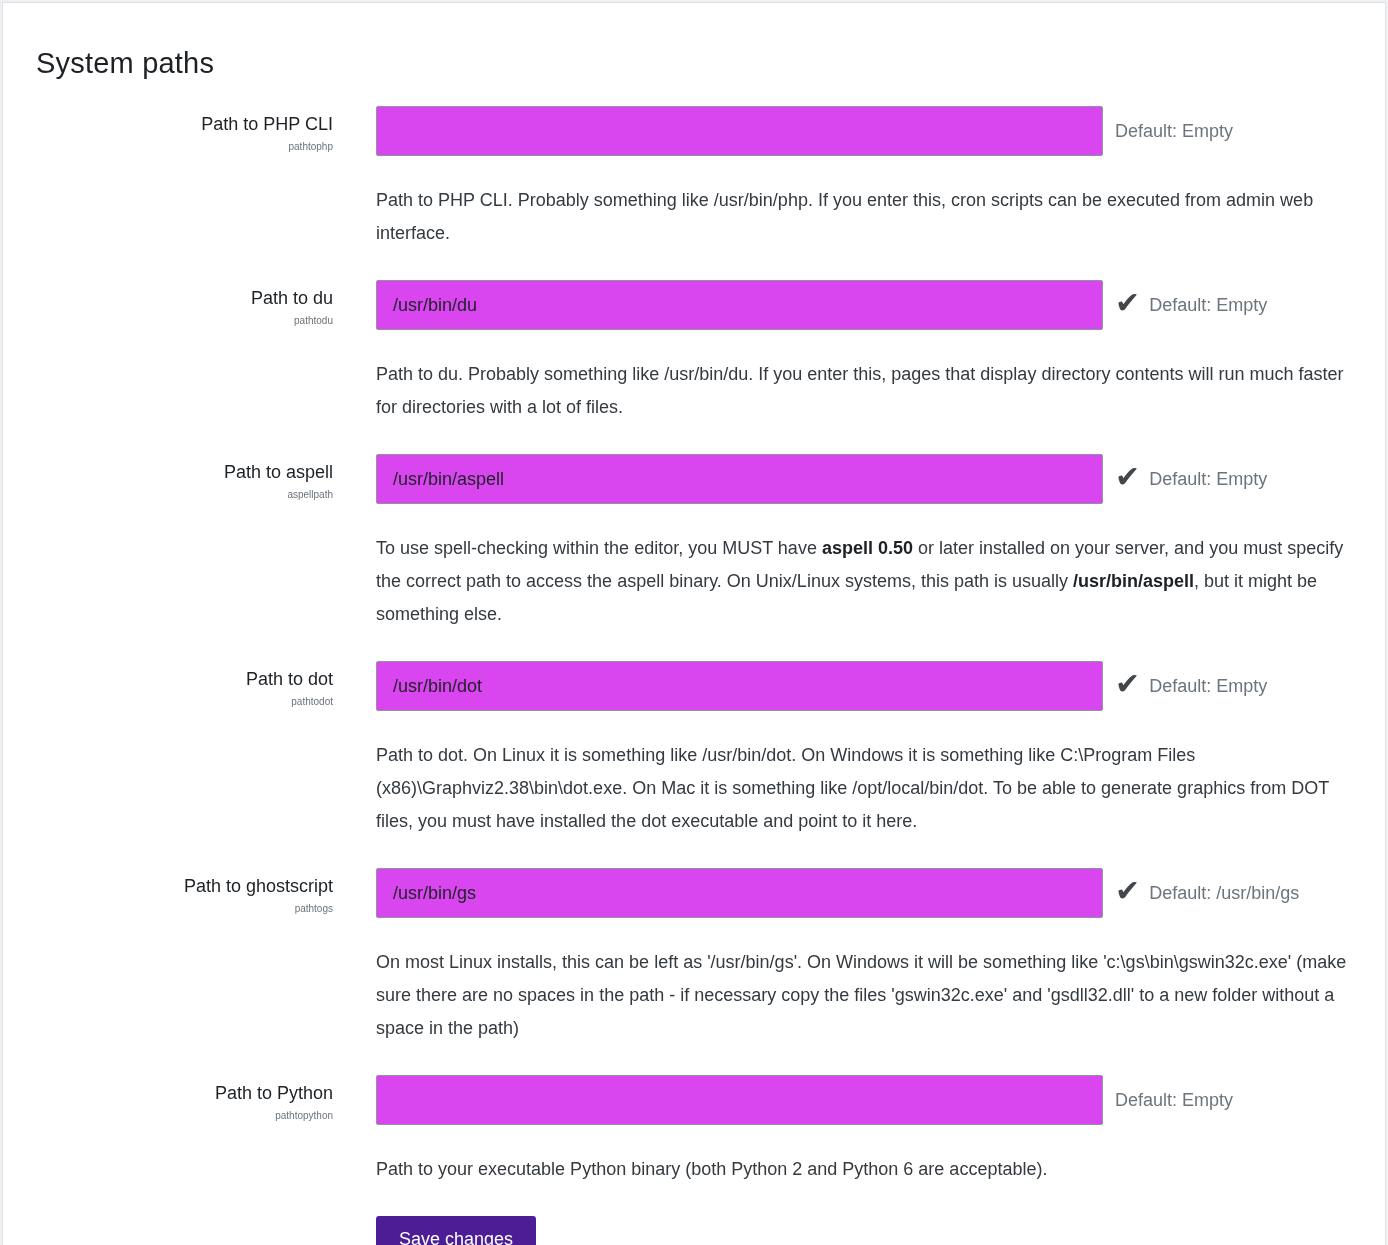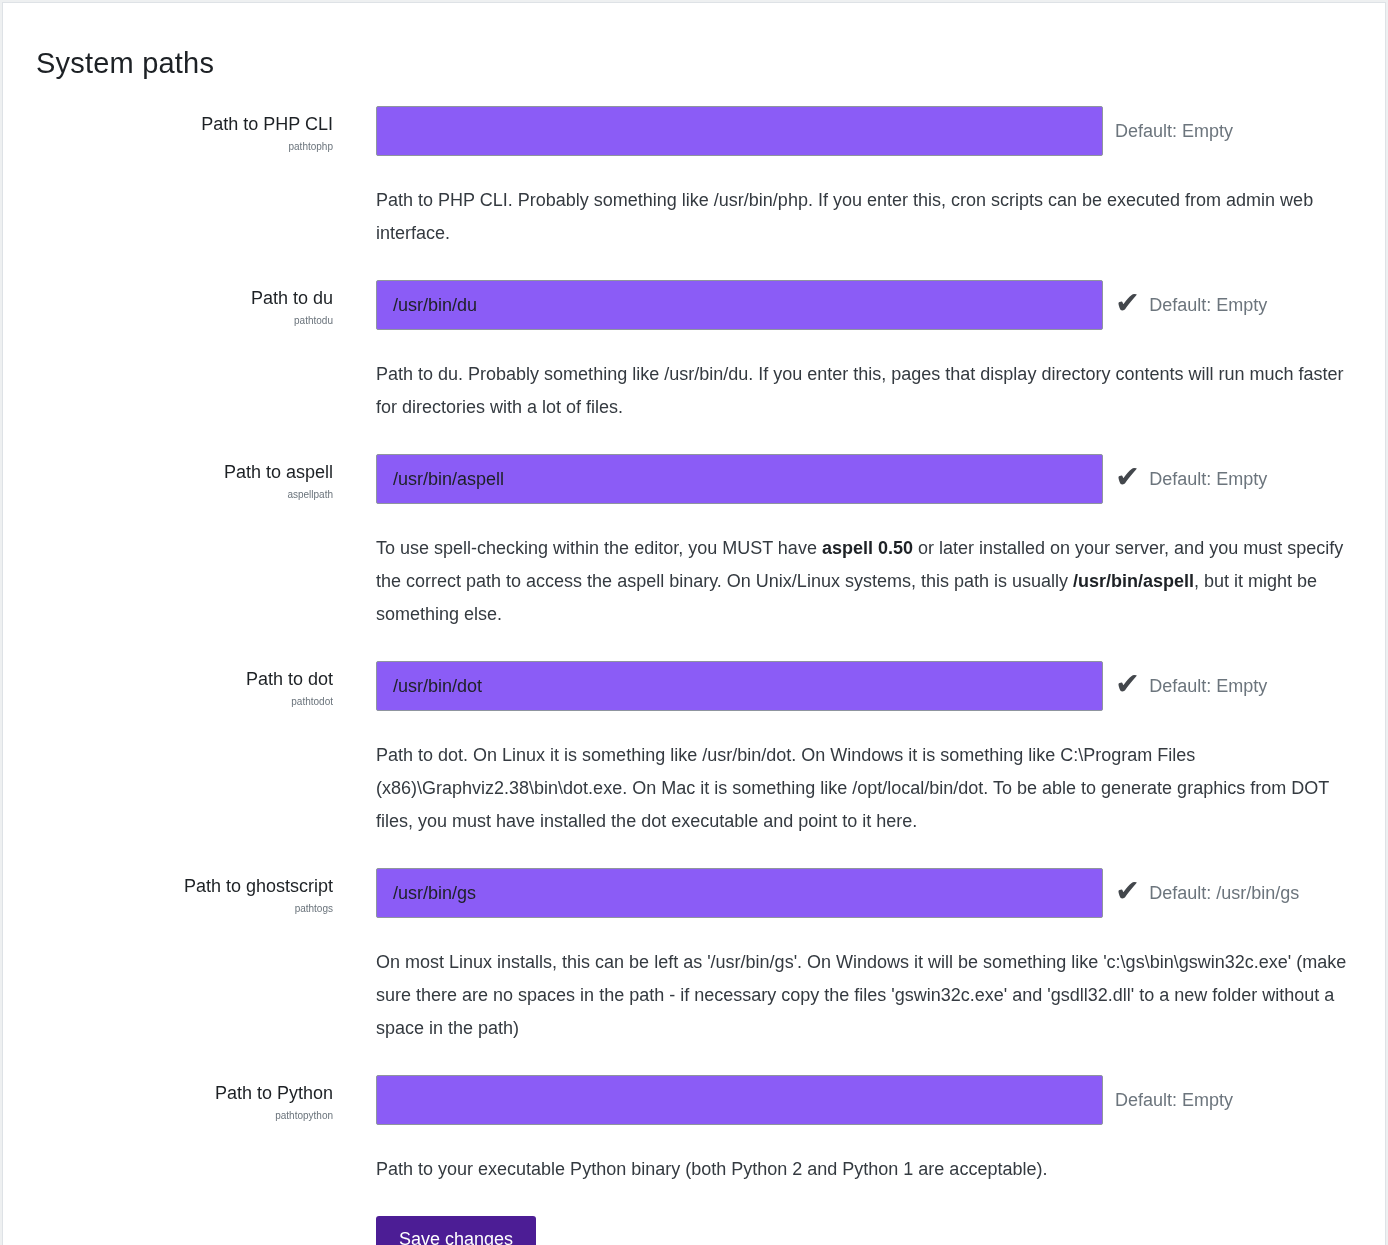--- a/index.html
+++ b/index.html
@@ -40,21 +40,21 @@
     color: #6a737b;
     margin-top: 5px;
   }
   .content-col { flex: 1; }
   .input-row { display: flex; align-items: center; border-radius: 23px; }
   .text-input {
     width: 727px;
     height: 50px;
     border: 1px solid #8f959e;
     border-radius: 2px;
-    background: #8b5cf6;
+    background: #d946ef;
     font-family: "Liberation Sans", sans-serif;
     font-size: 18px;
     color: #1d2125;
     padding: 0 16px;
     outline: none;
   }
   .status {
     display: flex;
     align-items: center;
     margin-left: 12px;
@@ -191,21 +191,21 @@
       <div class="field-shortname">pathtopython</div>
     </div>
     <div class="content-col">
       <div class="input-row">
         <input type="text" class="text-input" style="">
         <div class="status">
 
           <span class="default-text">Default: Empty</span>
         </div>
       </div>
-      <div class="field-description"><span>Path to your executable Python binary (both Python 2 and Python 1 are acceptable).</span></div>
+      <div class="field-description"><span>Path to your executable Python binary (both Python 2 and Python 6 are acceptable).</span></div>
     </div>
   </div>
 </div>
 
   <div class="actions-row">
     <div class="actions-spacer"></div>
     <button class="save-button">Save changes</button>
   </div>
 </div>
 

